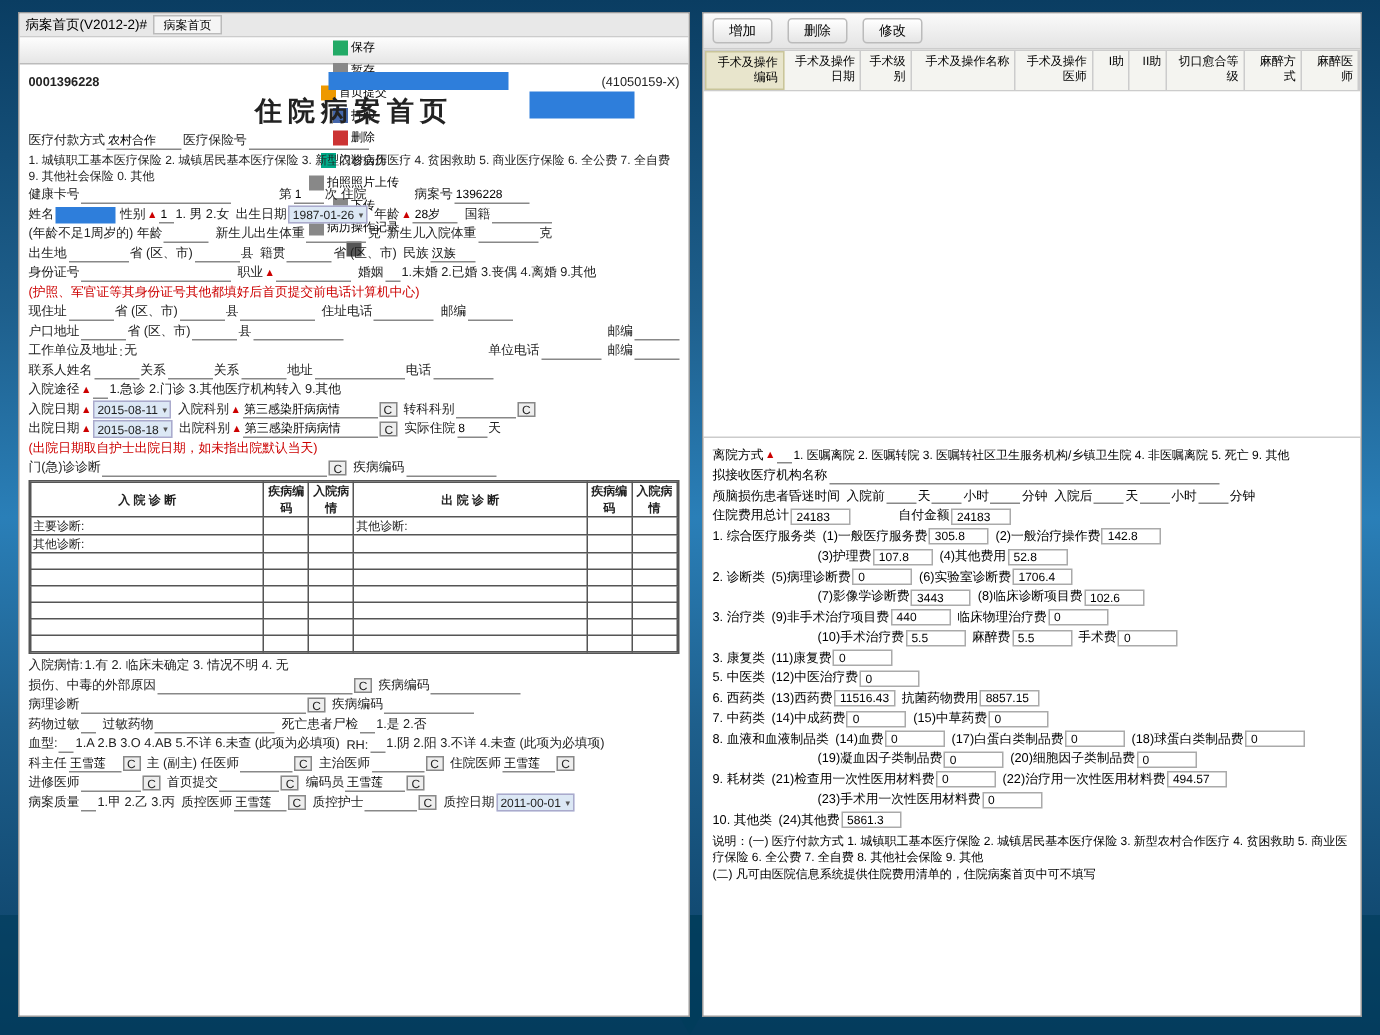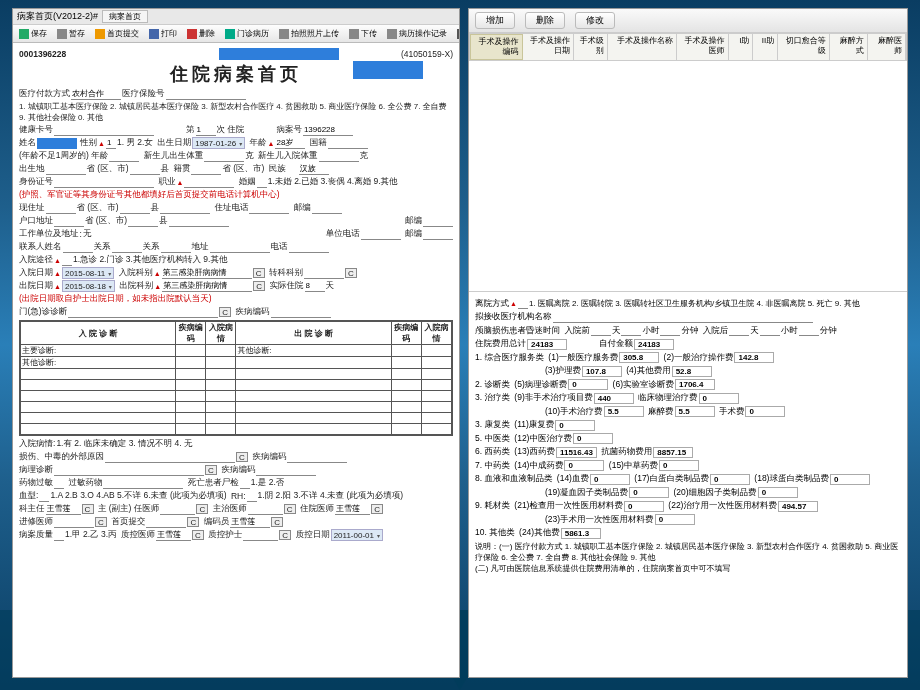--- a/index.html
+++ b/index.html
@@ -23,21 +23,21 @@
 .panel {
   position: absolute; top: 8px; background: #fff;
   border: 1px solid #999; overflow: hidden;
 }
 .panel-left { left: 12px; width: 448px; height: 670px; }
 .panel-right { left: 468px; width: 440px; height: 670px; }
 
 
 .titlebar { background: #e8e8e8; border-bottom: 1px solid #ccc; height: 16px; display: flex; align-items: center; font-size: 9px; padding: 0 4px; }
 .titlebar .tab { border: 1px solid #bbb; background:#f5f5f5; padding: 0 6px; margin-left:4px; font-size:8px; }
-.toolbar { background: linear-gradient(#fdfdfd,#e6e6e6); border-bottom: 1px solid #bbb; height: 18px; display: flex; align-items: center; gap: 2px; padding: 0 2px; font-size: 8px; }
+.toolbar { background: linear-gradient(#fdfdfd,#e6e6e6); border-bottom: 1px solid #bbb; height: 18px; display: flex; align-items: center; gap: 2px; padding: 0 2px; font-size: 8px; flex-direction: column; }
 .tbtn { display:flex; align-items:center; gap:2px; padding: 0 3px; border:1px solid transparent; border-radius:2px; cursor:pointer; white-space:nowrap;}
 .tbtn .ic { width:10px; height:10px; display:inline-block; }
 .ic-save{background:#2a6;} .ic-temp{background:#888;} .ic-submit{background:#e90;} .ic-print{background:#46a;} .ic-del{background:#c33;} .ic-out{background:#0a8;} .ic-photo{background:#888;} .ic-down{background:#888;} .ic-record{background:#888;} .ic-font{background:#555;}
 
 .form-body { padding: 4px 6px; font-size: 8.5px; color: #222; overflow-y: hidden; height: calc(100% - 34px); position:relative; }
 .row { display:flex; align-items:center; margin: 1px 0; flex-wrap: wrap; gap:1px; }
 .row span, .row label { white-space: nowrap; }
 input.fld, select.fld { border:none; border-bottom:1px solid #888; font-size:8px; padding:0 1px; height:11px; background:transparent; }
 .blue-block { background:#2e7edb; display:inline-block; }
 .bb1 { width:120px; height:12px; }
@@ -55,21 +55,21 @@
 
 .rp-top { background: linear-gradient(#fafafa,#e4e4e4); padding: 3px 6px; border-bottom:1px solid #ccc; display:flex; gap:10px;font-family:Liberation Serif, serif;}
 .soft-btn { border:1px solid #bbb; background:linear-gradient(#fff,#e6e6e6); border-radius:3px; padding:1px 10px; font-size:9px; cursor:pointer;}
 .rp-grid-head { display:flex; border:1px solid #ccc; background:#f4f4f0; font-size:8px; }
 .rp-grid-head .col { border-right:1px solid #ccc; padding:2px 3px; text-align:right; flex:1; line-height:10px;}
 .rp-grid-head .col.sel { background:#e8e5cc; border:1px solid #c9c59a; }
 .rp-grid-body { height: 230px; background:#fff; }
 .rp-form { padding: 4px 6px; font-size:8.5px; border-top:1px solid #ccc; }
 .rp-form .row { margin:1.5px 0; }
 .fee-label { display:inline-block;text-align:center; }
-.amt { border:1px solid #aaa; background:#fff; min-width:40px; height:11px; padding:0 3px; font-size:8px; display:inline-block; text-align:left;font-weight:bold; }
+.amt { border:1px solid #aaa; background:#fff; min-width:40px; height:11px; padding:0 3px; font-size:8px; display:inline-block; text-align:left; }
 .note { font-size:8px; line-height:11px; margin-top:2px; }
 .triangle { color:#c00; font-size:7px; vertical-align:super;}
 </style>
 </head>
 <body>
 <div class="bg-shape"></div>
 
 <div class="panel panel-left">
   <div class="titlebar">
     <span>病案首页(V2012-2)#</span>
@@ -177,21 +177,21 @@
       <span>克</span>
     </div>
 
     <div class="row">
       <span>出生地</span>
       <input class="fld" style="width: 40px;"><span>省 (区、市)</span>
       <input class="fld" style="width: 30px;"><span>县</span>
       &nbsp;<span>籍贯</span>
       <input class="fld" style="width: 30px;"><span>省 (区、市)</span>
       &nbsp;<span>民族</span>
-      <input class="fld" style="width: 30px; margin-left: 12px;" value="汉族">
+      <input class="fld" style="width: 30px;" value="汉族">
     </div>
 
     <div class="row">
       <span>身份证号</span>
       <input class="fld" style="width: 100px;">
       &nbsp;<span>职业</span><span class="triangle">▲</span>
       <input class="fld" style="width: 50px;">
       &nbsp;<span>婚姻</span>
       <input class="fld" style="width: 10px;">
       <span>1.未婚 2.已婚 3.丧偶 4.离婚 9.其他</span>
@@ -460,20 +460,24 @@
       &nbsp;<span>(2)一般治疗操作费</span><span class="amt">142.8</span>
     </div>
     <div class="row" style="padding-left:70px;">
       <span>(3)护理费</span><span class="amt">107.8</span>
       &nbsp;<span>(4)其他费用</span><span class="amt">52.8</span>
     </div>
     <div class="row"><span class="fee-label">2. 诊断类</span>&nbsp;
       <span>(5)病理诊断费</span><span class="amt">0</span>
       &nbsp;<span>(6)实验室诊断费</span><span class="amt">1706.4</span>
     </div>
+    <div class="row" style="padding-left:70px;">
+      <span>(7)影像学诊断费</span><span class="amt">3443</span>
+      &nbsp;<span>(8)临床诊断项目费</span><span class="amt">102.6</span>
+    </div>
     <div class="row"><span class="fee-label">3. 治疗类</span>&nbsp;
       <span>(9)非手术治疗项目费</span><span class="amt">440</span>
       &nbsp;<span>临床物理治疗费</span><span class="amt">0</span>
     </div>
     <div class="row" style="padding-left:70px;">
       <span>(10)手术治疗费</span><span class="amt">5.5</span>
       &nbsp;<span>麻醉费</span><span class="amt">5.5</span>
       &nbsp;<span>手术费</span><span class="amt">0</span>
     </div>
     <div class="row"><span class="fee-label">3. 康复类</span>&nbsp;

